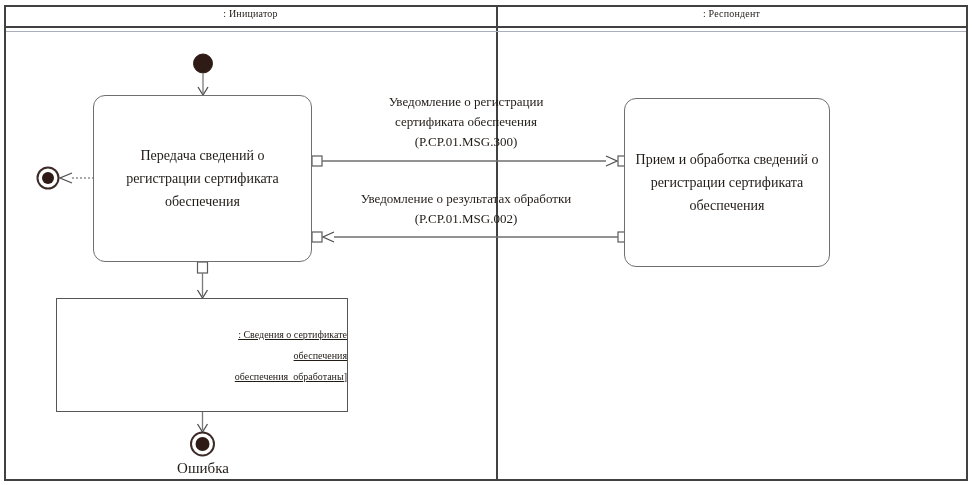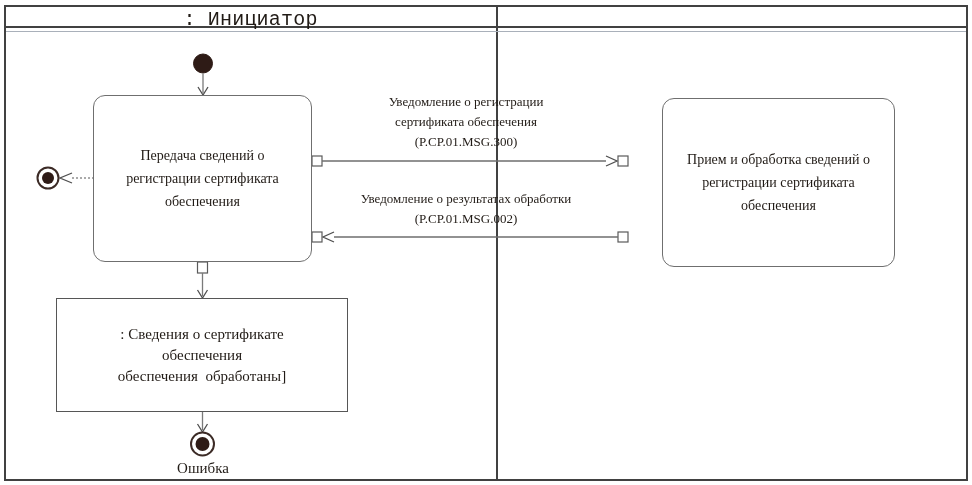--- a/index.html
+++ b/index.html
@@ -34,60 +34,60 @@
   }
   .header-rule-light {
     position: absolute;
     left: 6px; top: 31px;
     width: 960px; height: 1px;
     background: #a9b0ba;
   }
   .lane-label {
     position: absolute;
     top: 8px;
-    font-size: 20px;
+    font-size: 10px;
     text-align: center;
     letter-spacing: 0.2px;
-    font-family: Liberation Mono, monospace;
   }
   .lane-label.init { left: 4px;  width: 493px; }
   .lane-label.resp { left: 497px; width: 469px; }
 
   .activity {
     position: absolute;
     box-sizing: border-box;
     border: 1.6px solid #6f6f6f;
     border-radius: 12px;
     background: #ffffff;
     display: flex;
     flex-direction: column;
     align-items: center;
     justify-content: center;
     text-align: center;
     font-size: 14px;
     line-height: 23px;
     padding: 2px 4px;
   }
   .activity.init { left: 93px;  top: 95px; width: 219px; height: 167px; }
-  .activity.resp { left: 662px; top: 98px; width: 233px; height: 169px; }
+  .activity.resp { left: 624px; top: 98px; width: 206px; height: 169px; }
 
   .object-node {
     position: absolute;
     left: 56px; top: 298px;
     width: 292px; height: 114px;
     box-sizing: border-box;
     border: 1.6px solid #565656;
     background: #ffffff;
     display: flex;
     flex-direction: column;
-    align-items: center;
+    align-items: flex-end;
     justify-content: center;
     text-align: center;
-    font-size: 15px;
+    font-size: 10px;
     line-height: 21px;
+    text-decoration: underline;
   }
   .object-node .t { white-space: pre-wrap; }
 
   .msg-label {
     position: absolute;
     text-align: center;
     font-size: 13px;
     line-height: 20px;
   }
   .msg-label.request  { left: 331px; top: 92px;  width: 270px; }
@@ -113,20 +113,21 @@
 <body>
 
 <div class="stage">
 
   <div class="frame"></div>
   <div class="lane-divider"></div>
   <div class="header-bottom"></div>
   <div class="header-rule-light"></div>
 
   <div class="lane-label init">: Инициатор</div>
+  <div class="lane-label resp">: Респондент</div>
 
   <svg class="connector-layer" viewBox="0 0 972 485">
 
     <circle cx="203" cy="63.5" r="9.5" fill="#2e1b16" stroke="#2e1b16"></circle>
     <line x1="203" y1="73.5" x2="203" y2="93" stroke="#7a7a7a" stroke-width="1.3"></line>
     <polyline points="198,87 203,95 208,87" fill="none" stroke="#4f4f4f" stroke-width="1.3"></polyline>
 
     <line x1="72" y1="178" x2="93" y2="178" stroke="#8f8f8f" stroke-width="1.3" stroke-dasharray="2,2"></line>
     <polyline points="72,173 60,178 72,183" fill="none" stroke="#4f4f4f" stroke-width="1.3"></polyline>
     <circle cx="48" cy="178" r="10.5" fill="#ffffff" stroke="#3c2b26" stroke-width="2"></circle>

